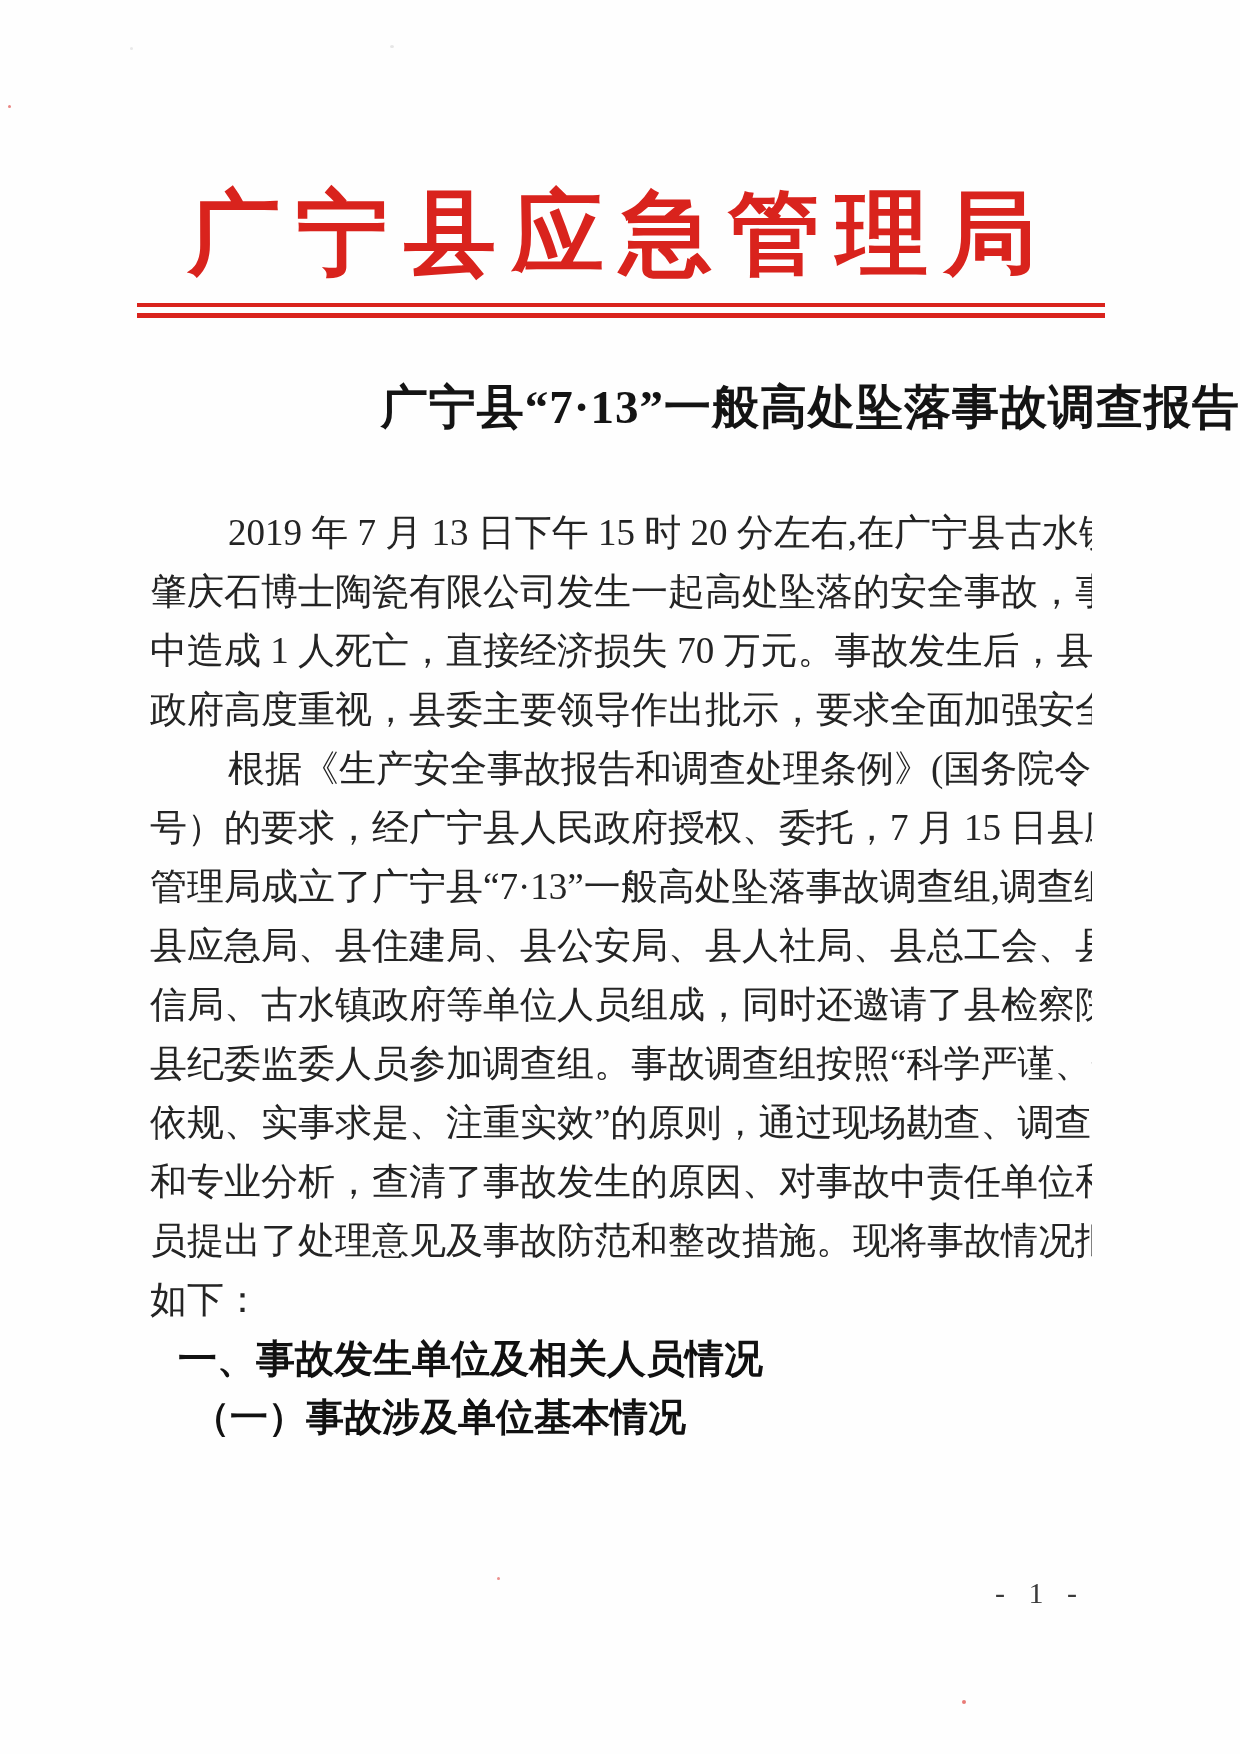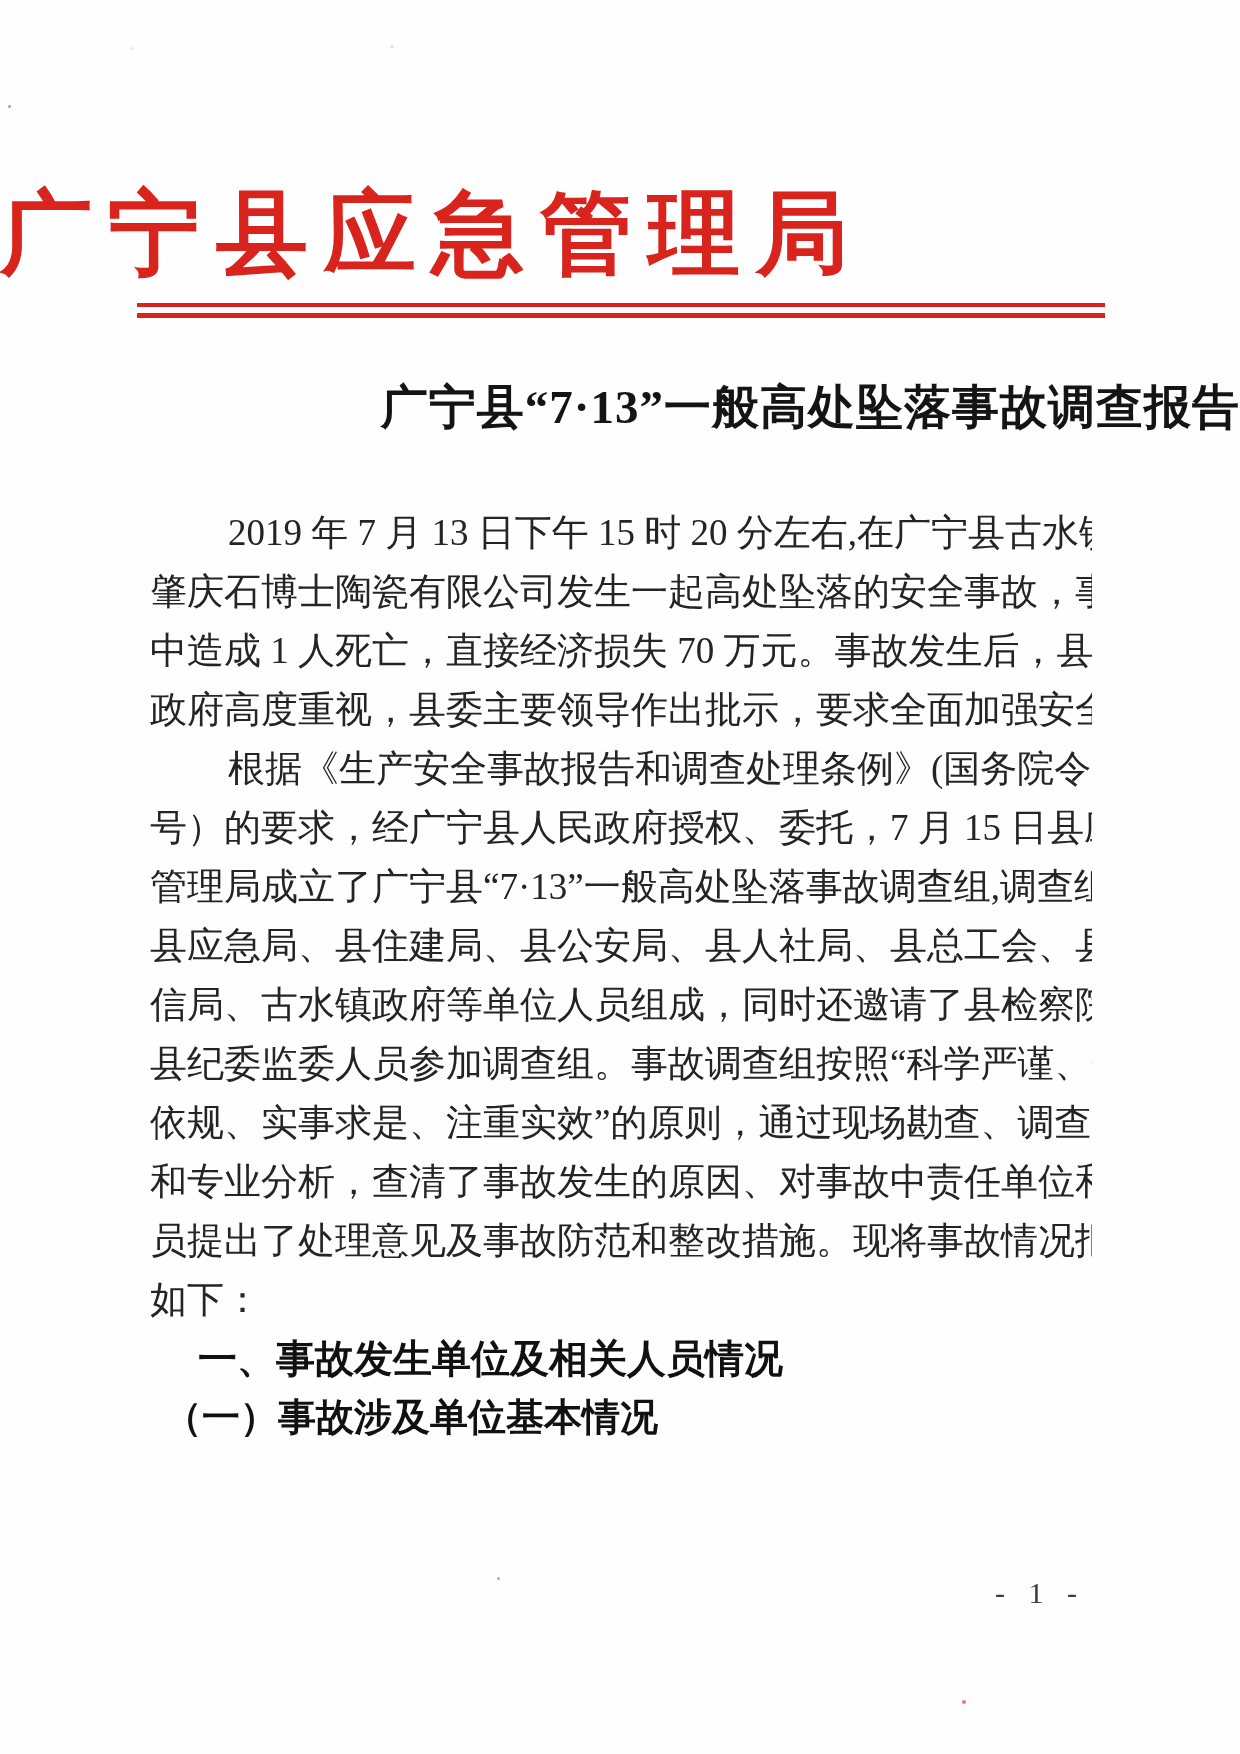--- a/index.html
+++ b/index.html
@@ -13,21 +13,21 @@
     font-family: "Liberation Serif", "DejaVu Serif", serif;
     color: #1f1f1f;
   }
 
   
   .agency-header {
     position: absolute;
     top: 172px;
     left: 0;
     width: 1240px;
-    text-align: left;
+    text-align: center;
     font-size: 92px;
     font-weight: bold;
     letter-spacing: 16px;
     color: #d9231d;
     font-family: "Liberation Serif", "DejaVu Serif", serif;
     white-space: nowrap;
   }
 
   
   .rule { position: absolute; left: 137px; width: 968px; background: #d9231d; }
@@ -64,31 +64,31 @@
     text-align-last: justify;
     overflow: hidden;
     white-space: nowrap;
   }
   .line.indent   { text-indent: 78px; }
   .line.para-end { text-align-last: left; }
 
   .section-heading {
     height: 59px;
     line-height: 59px;
-    margin-left: 48px;
+    margin-left: 28px;
     font-size: 39px;
     font-weight: bold;
     color: #111;
     font-family: "Liberation Sans", "DejaVu Sans", sans-serif;
     white-space: nowrap;
   }
   .subsection-heading {
     height: 59px;
     line-height: 59px;
-    margin-left: 14px;
+    margin-left: 42px;
     font-size: 38px;
     font-weight: bold;
     color: #111;
     font-family: "Liberation Serif", "DejaVu Serif", serif;
     white-space: nowrap;
   }
 
   
   .page-number {
     position: absolute;

